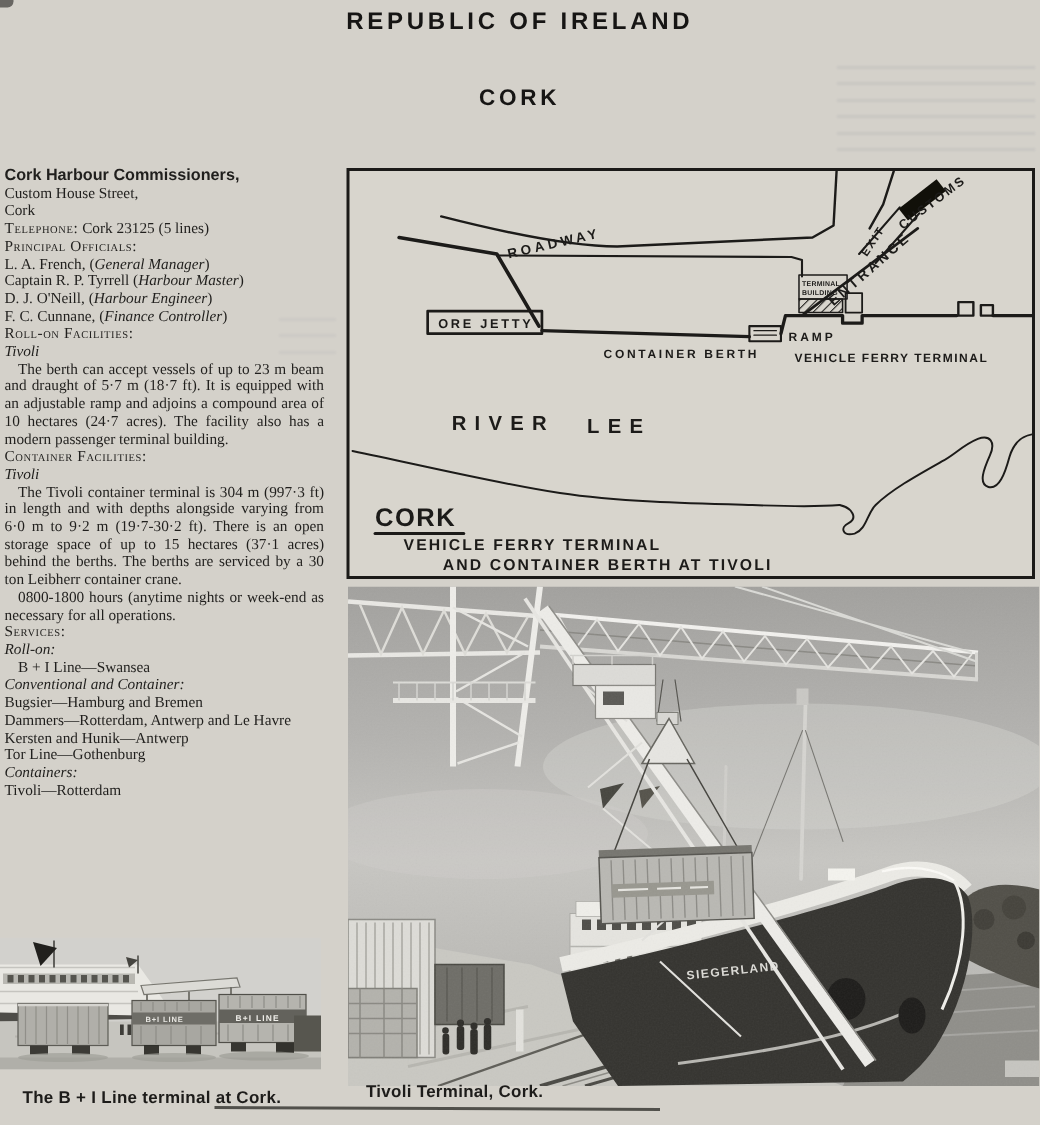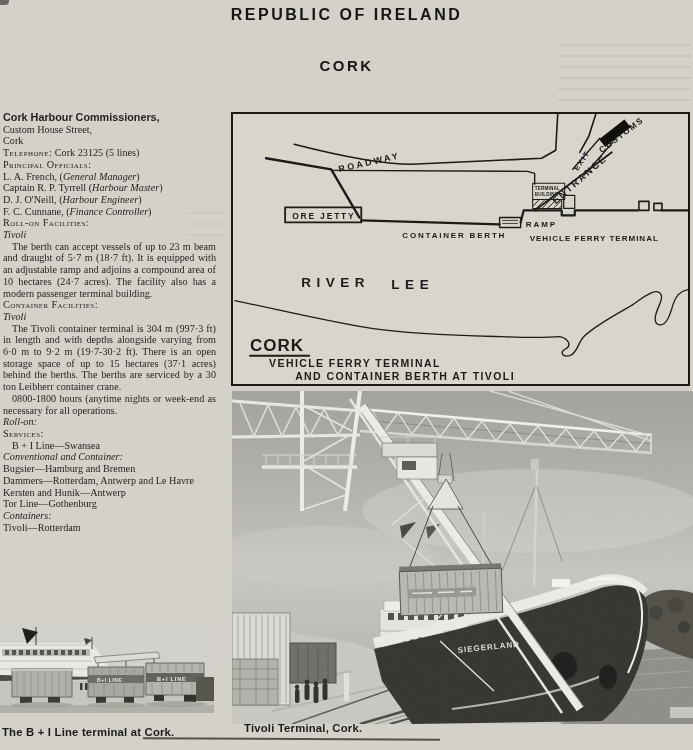--- a/index.html
+++ b/index.html
@@ -27,21 +27,21 @@
     background:#d8d5cd;border:2.5px solid #1b1a18;box-sizing:border-box}
   #map svg{display:block;width:100%;height:100%}
   #map text{font-family:"Liberation Sans",sans-serif;fill:#1c1b19;font-weight:600}
 
   #mainphoto{position:absolute;left:232px;top:391px;width:461px;height:333px}
   #smallphoto{position:absolute;left:0px;top:625px;width:214px;height:88px}
   #mainphoto svg,#smallphoto svg{display:block;width:100%;height:100%}
 
   .caption{position:absolute;font-family:"Liberation Sans",sans-serif;
     font-weight:bold;font-size:11.3px;color:#1d1c1a;letter-spacing:.2px}
-  #cap-small{left:2px;top:726px}
+  #cap-small{left:15px;top:726px}
   #cap-main{left:244px;top:722px}
 
   .showthrough{position:absolute;opacity:.09;pointer-events:none;
     background:repeating-linear-gradient(180deg,#59617a 0 2px,transparent 2px 11px);
     filter:blur(.7px)}
   #bottomrule{position:absolute;left:143px;top:738px;width:297px;height:2px;
     background:#3a3935;transform:rotate(.25deg);opacity:.85}
   #cornermark{position:absolute;left:0;top:0;width:9px;height:5px;
     background:#4c4b47;border-radius:0 0 4px 0;opacity:.8}
 </style>
@@ -66,22 +66,22 @@
     <div class="line hang"><span>Captain R. P. Tyrrell (</span><span class="it">Harbour Master</span><span>)</span></div>
     <div class="line hang"><span>D. J. O'Neill, (</span><span class="it">Harbour Engineer</span><span>)</span></div>
     <div class="line hang"><span>F. C. Cunnane, (</span><span class="it">Finance Controller</span><span>)</span></div>
     <div class="line"><span class="sc">Roll-on Facilities:</span></div>
     <div class="line"><span class="it">Tivoli</span></div>
     <div class="para"><span>The berth can accept vessels of up to 23 m beam and draught of 5·7 m (18·7 ft).  It is equipped with an adjustable ramp and adjoins a compound area of 10 hectares (24·7 acres).  The facility also has a modern passenger terminal building.</span></div>
     <div class="line"><span class="sc">Container Facilities:</span></div>
     <div class="line"><span class="it">Tivoli</span></div>
     <div class="para"><span>The Tivoli container terminal is 304 m (997·3 ft) in length and with depths alongside varying from 6·0 m to 9·2 m (19·7-30·2 ft). There is an open storage space of up to 15 hectares (37·1 acres) behind the berths. The berths are serviced by a 30 ton Leibherr container crane.</span></div>
     <div class="para"><span>0800-1800 hours (anytime nights or week-end as necessary for all operations.</span></div>
+    <div class="line"><span class="sc">Services:</span></div>
     <div class="line"><span class="it">Roll-on:</span></div>
-    <div class="line"><span class="sc">Services:</span></div>
     <div class="line indent"><span>B + I Line—Swansea</span></div>
     <div class="line"><span class="it">Conventional and Container:</span></div>
     <div class="line hang"><span>Bugsier—Hamburg and Bremen</span></div>
     <div class="line hang"><span>Dammers—Rotterdam, Antwerp and Le Havre</span></div>
     <div class="line hang"><span>Kersten and Hunik—Antwerp</span></div>
     <div class="line hang"><span>Tor Line—Gothenburg</span></div>
     <div class="line"><span class="it">Containers:</span></div>
     <div class="line hang"><span>Tivoli—Rotterdam</span></div>
   </div>
 

